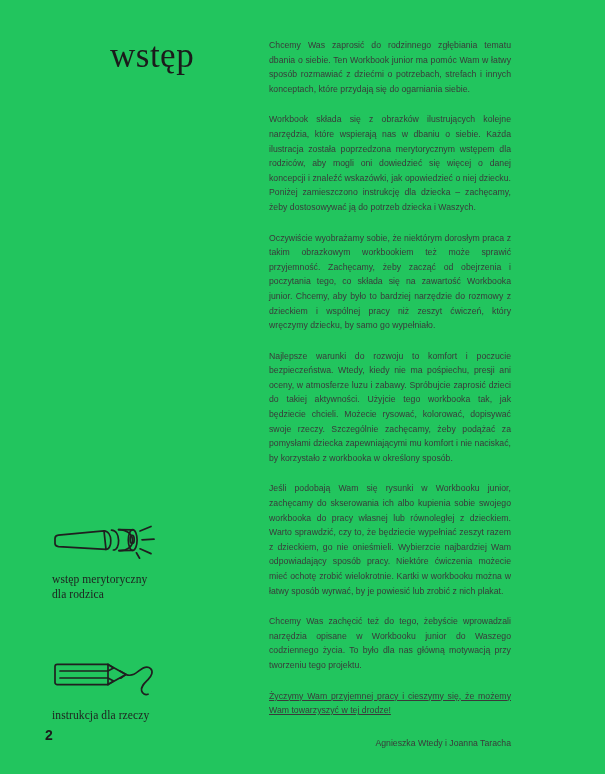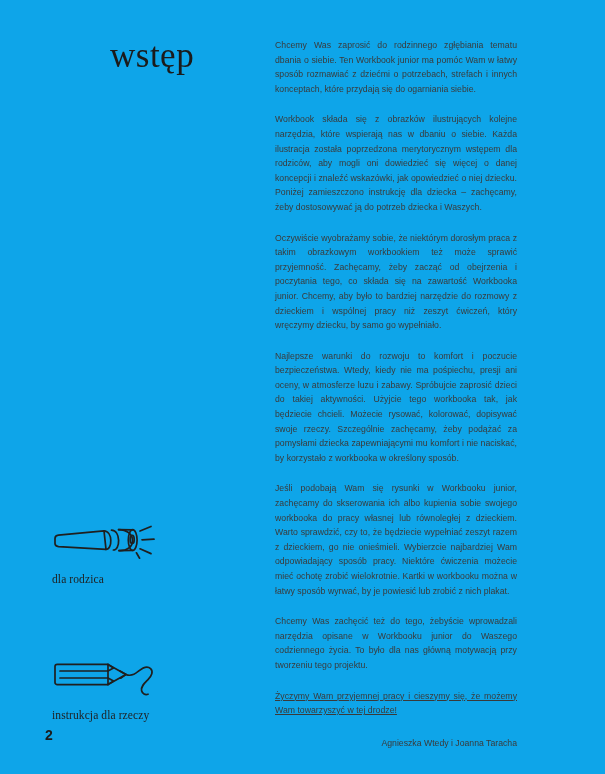--- a/index.html
+++ b/index.html
@@ -13,21 +13,21 @@
     position: relative;
     overflow: hidden;
     font-family: "Liberation Sans", sans-serif;
     color: #2b2b2b;
   }
 
   
   #page {
     position: absolute;
     inset: 0;
-    background: #0ea5e9;
+    background: #22c55e;
   }
 
   
   #left-column {
     position: absolute;
     left: 0;
     top: 0;
     width: 262px;
     height: 774px;
   }
@@ -73,21 +73,21 @@
     top: 727px;
     font-family: "Liberation Sans", sans-serif;
     font-weight: bold;
     font-size: 14px;
     color: #1b1b1b;
   }
 
   
   #body-column {
     position: absolute;
-    left: 275px;
+    left: 269px;
     top: 38px;
     width: 242px;
   }
 
   .body-paragraph {
     margin: 0 0 16px 0;
     font-family: "Liberation Sans", sans-serif;
     font-size: 8.7px;
     line-height: 14.6px;
     text-align: justify;
@@ -131,20 +131,21 @@
         <ellipse cx="80.7" cy="16.1" rx="4.4" ry="10.4"></ellipse>
 
         <ellipse cx="80.2" cy="15.4" rx="2.0" ry="4.0"></ellipse>
 
         <path d="M88 7 L99 2.5"></path>
         <path d="M90 15.8 L102 15.2"></path>
         <path d="M88 24.8 L99 29.6"></path>
         <path d="M84.4 28.8 L87.6 34.2"></path>
       </svg>
       <div class="legend-caption">
+        <span class="caption-line">wstęp merytoryczny</span>
         <span class="caption-line">dla rodzica</span>
       </div>
     </div>
 
     <div class="legend-block" id="legend-child">
       <svg class="legend-figure" viewBox="0 0 112 38" fill="none" stroke="#1f1f1f" stroke-width="1.7" stroke-linecap="round" stroke-linejoin="round">
 
         <path d="M3 6.5 C3 5.2 4.0 4.4 5.3 4.4 L56 4.4 L56 24.6 L5.3 24.6 C4.0 24.6 3 23.7 3 22.4 Z"></path>
 
         <path d="M8 11.0 L55 11.0"></path>

